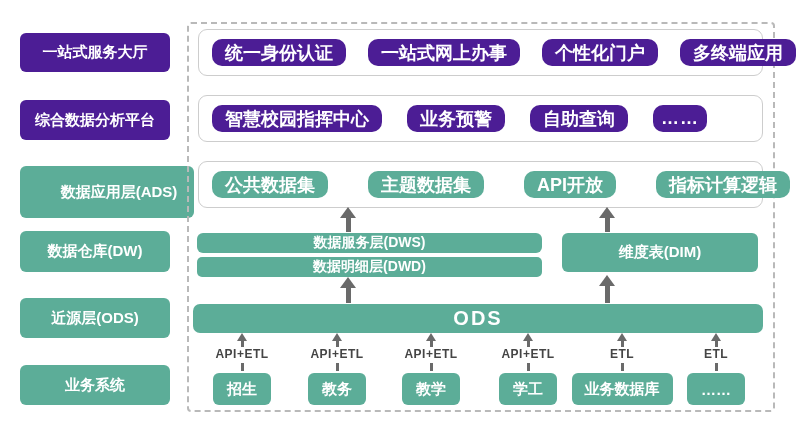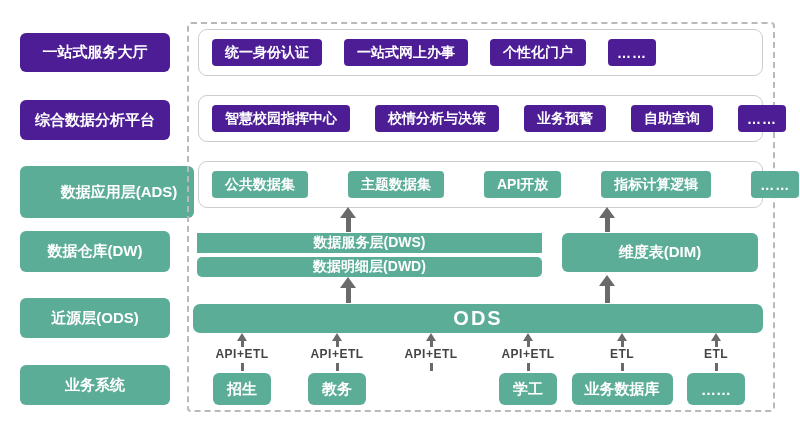--- a/index.html
+++ b/index.html
@@ -23,31 +23,31 @@
   
   .row-box{
     position:absolute;left:198px;width:565px;height:47px;background:#fff;
     border:1px solid #cdcdcd;border-radius:9px;
     display:flex;align-items:center;padding-left:13px;box-sizing:border-box;
   }
   #row-service{top:29px;gap:22px;}
   #row-platform{top:95px;gap:25px;}
   #row-ads{top:161px;gap:40px;}
   .pill{
-    height:27px;border-radius:4px;color:#fff;font-size:14px;font-weight:bold;
+    height:27px;border-radius:10px;color:#fff;font-size:18px;font-weight:bold;
     display:flex;align-items:center;justify-content:center;
     padding:0 13px;white-space:nowrap;box-sizing:border-box;
   }
   .pill.dots{min-width:48px;padding:0 8px;letter-spacing:1px;}
   
   .bar{
     position:absolute;background:#5CAD98;color:#fff;font-weight:bold;
     display:flex;align-items:center;justify-content:center;white-space:nowrap;
   }
-  #dws-bar{left:197px;top:233px;width:345px;height:20px;border-radius:0;font-size:14px;}
+  #dws-bar{left:197px;top:233px;width:345px;height:20px;border-radius:6px;font-size:14px;}
   #dwd-bar{left:197px;top:257px;width:345px;height:20px;border-radius:5px;font-size:14px;}
   #dim-block{left:562px;top:233px;width:196px;height:39px;border-radius:6px;font-size:15px;}
   #ods-bar{left:193px;top:304px;width:570px;height:29px;border-radius:7px;font-size:20px;letter-spacing:2px;}
   
   .big-arrow{position:absolute;width:16px;display:flex;flex-direction:column;align-items:center;}
   .big-arrow .head{
     width:0;height:0;border-left:8px solid transparent;border-right:8px solid transparent;
     border-bottom:11px solid #6a6a6a;
   }
   .big-arrow .stem{width:5px;background:#6a6a6a;}
@@ -87,26 +87,26 @@
   <div class="side-block green" style="top:231px;height:41px;">数据仓库(DW)</div>
   <div class="side-block green" style="top:298px;height:40px;">近源层(ODS)</div>
   <div class="side-block green" style="top:365px;height:40px;">业务系统</div>
 
   <div class="dashed-frame"></div>
 
   <div class="row-box" id="row-service">
     <div class="pill yellow">统一身份认证</div>
     <div class="pill yellow">一站式网上办事</div>
     <div class="pill yellow">个性化门户</div>
+    <div class="pill yellow">多终端应用</div>
     <div class="pill yellow dots">……</div>
   </div>
 
   <div class="row-box" id="row-platform">
     <div class="pill yellow">智慧校园指挥中心</div>
-    <div class="pill yellow">校情分析与决策</div>
     <div class="pill yellow">业务预警</div>
     <div class="pill yellow">自助查询</div>
     <div class="pill yellow dots">……</div>
   </div>
 
   <div class="row-box" id="row-ads">
     <div class="pill green">公共数据集</div>
     <div class="pill green">主题数据集</div>
     <div class="pill green">API开放</div>
     <div class="pill green">指标计算逻辑</div>
@@ -147,20 +147,21 @@
     <div class="s-stem1"></div>
     <div class="etl-label">API+ETL</div>
     <div class="s-stem2"></div>
     <div class="src-block">教务</div>
   </div>
   <div class="src-col" style="left:371px;">
     <div class="s-head"></div>
     <div class="s-stem1"></div>
     <div class="etl-label">API+ETL</div>
     <div class="s-stem2"></div>
+    <div class="src-block">教学</div>
   </div>
   <div class="src-col" style="left:468px;">
     <div class="s-head"></div>
     <div class="s-stem1"></div>
     <div class="etl-label">API+ETL</div>
     <div class="s-stem2"></div>
     <div class="src-block">学工</div>
   </div>
   <div class="src-col" style="left:562px;">
     <div class="s-head"></div>

